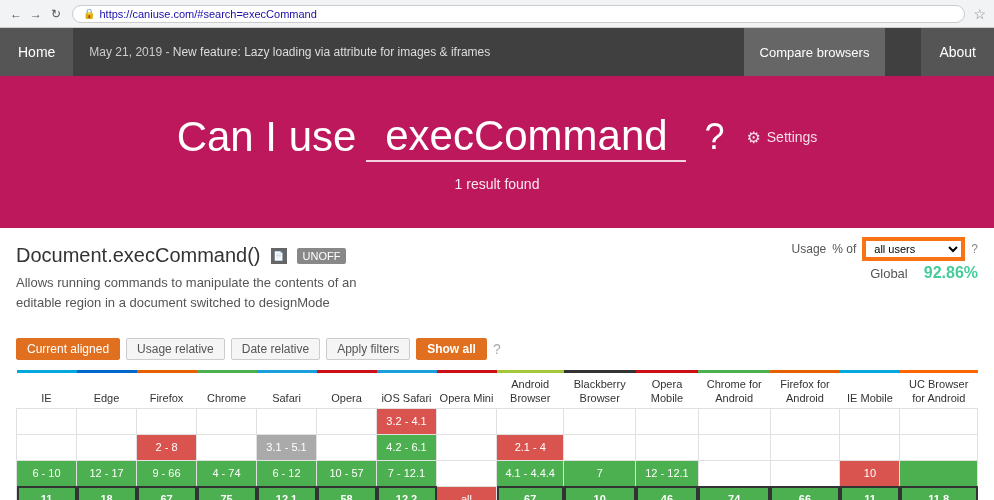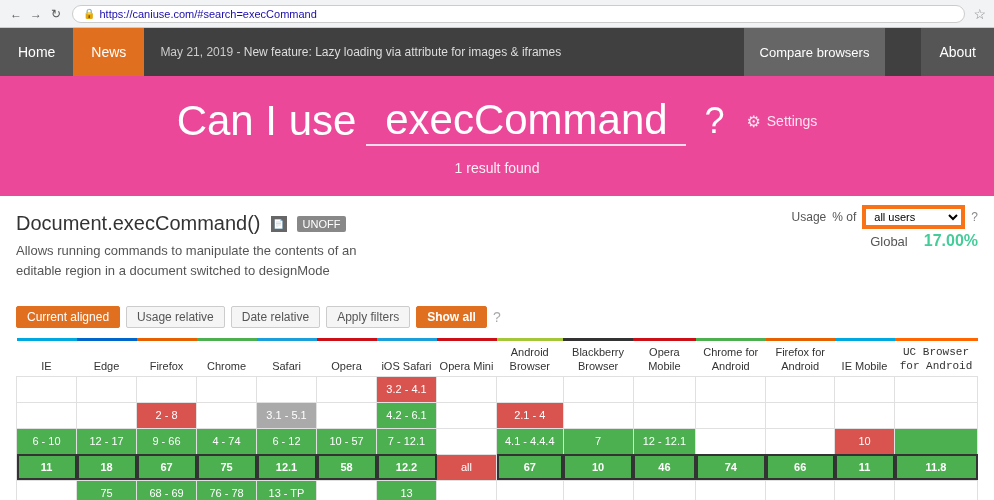--- a/index.html
+++ b/index.html
@@ -79,22 +79,22 @@
       cursor: pointer;
       height: 48px;
       display: flex;
       align-items: center;
       border: none;
       margin-left: 36px;
     }
 
     
     .hero {
-      background: #ec4899;
-      padding: 20px;
+      background: #be185d;
+      padding: 36px;
       text-align: center;
       min-height: 120px;
       display: flex;
       flex-direction: column;
       align-items: center;
       justify-content: center;
     }
     .hero-title {
       font-size: 42px;
       color: #fff;
@@ -213,21 +213,21 @@
     .browser-header th.safari-col { border-top-color: #1a9fdb; }
     .browser-header th.opera-col { border-top-color: #cc0f16; }
     .browser-header th.ios-safari-col { border-top-color: #1a9fdb; }
     .browser-header th.opera-mini-col { border-top-color: #cc0f16; }
     .browser-header th.android-col { border-top-color: #a4c639; }
     .browser-header th.bb-col { border-top-color: #333; }
     .browser-header th.opera-mob-col { border-top-color: #cc0f16; margin-top: 41px; }
     .browser-header th.chrome-android-col { border-top-color: #4caf50; }
     .browser-header th.firefox-android-col { border-top-color: #e66000; }
     .browser-header th.ie-mob-col { border-top-color: #00a8e0; }
-    .browser-header th.uc-col { border-top-color: #ff6600; font-family: Liberation Mono, monospace; }
+    .browser-header th.uc-col { border-top-color: #ff6600; }
 
     .compat-table td {
       text-align: center;
       padding: 2px 1px;
       font-size: 11px;
       border: 1px solid #e0e0e0;
       min-width: 58px;
       height: 26px;
     }
     .cell-green { background: #4caf50; color: #fff; }
@@ -247,21 +247,20 @@
   </div>
   <div class="address-bar">
     <span class="lock">🔒</span>
     <span class="address-url">https://caniuse.com/#search=execCommand</span>
   </div>
   <span style="font-size:14px;color:#888;cursor:pointer;">☆</span>
 </div>
 
 <nav class="top-nav">
   <a class="nav-item home">Home</a>
-  <a class="nav-item news">News</a>
   <div class="news-text">
     <span>May 21, 2019</span>
     <span> - </span>
     <a style="color:#ddd;text-decoration:none;">New feature: Lazy loading via attribute for images &amp; iframes</a>
   </div>
   <div class="nav-right">
     <button class="compare-btn">Compare browsers</button>
     <button class="about-btn">About</button>
   </div>
 </nav>
@@ -296,21 +295,21 @@
           <span>Usage</span>
           <span>% of</span>
           <select class="usage-select">
             <option>all users</option>
             <option>tracked users</option>
           </select>
           <span class="usage-help">?</span>
         </div>
         <div style="display:flex;align-items:center;gap:16px;">
           <span class="usage-global">Global</span>
-          <span class="usage-percent">17.00%</span>
+          <span class="usage-percent">92.86%</span>
         </div>
       </div>
     </div>
   </div>
 
   <div class="filter-row">
     <button class="filter-btn active">Current aligned</button>
     <button class="filter-btn">Usage relative</button>
     <button class="filter-btn">Date relative</button>
     <button class="filter-btn">Apply filters</button>

